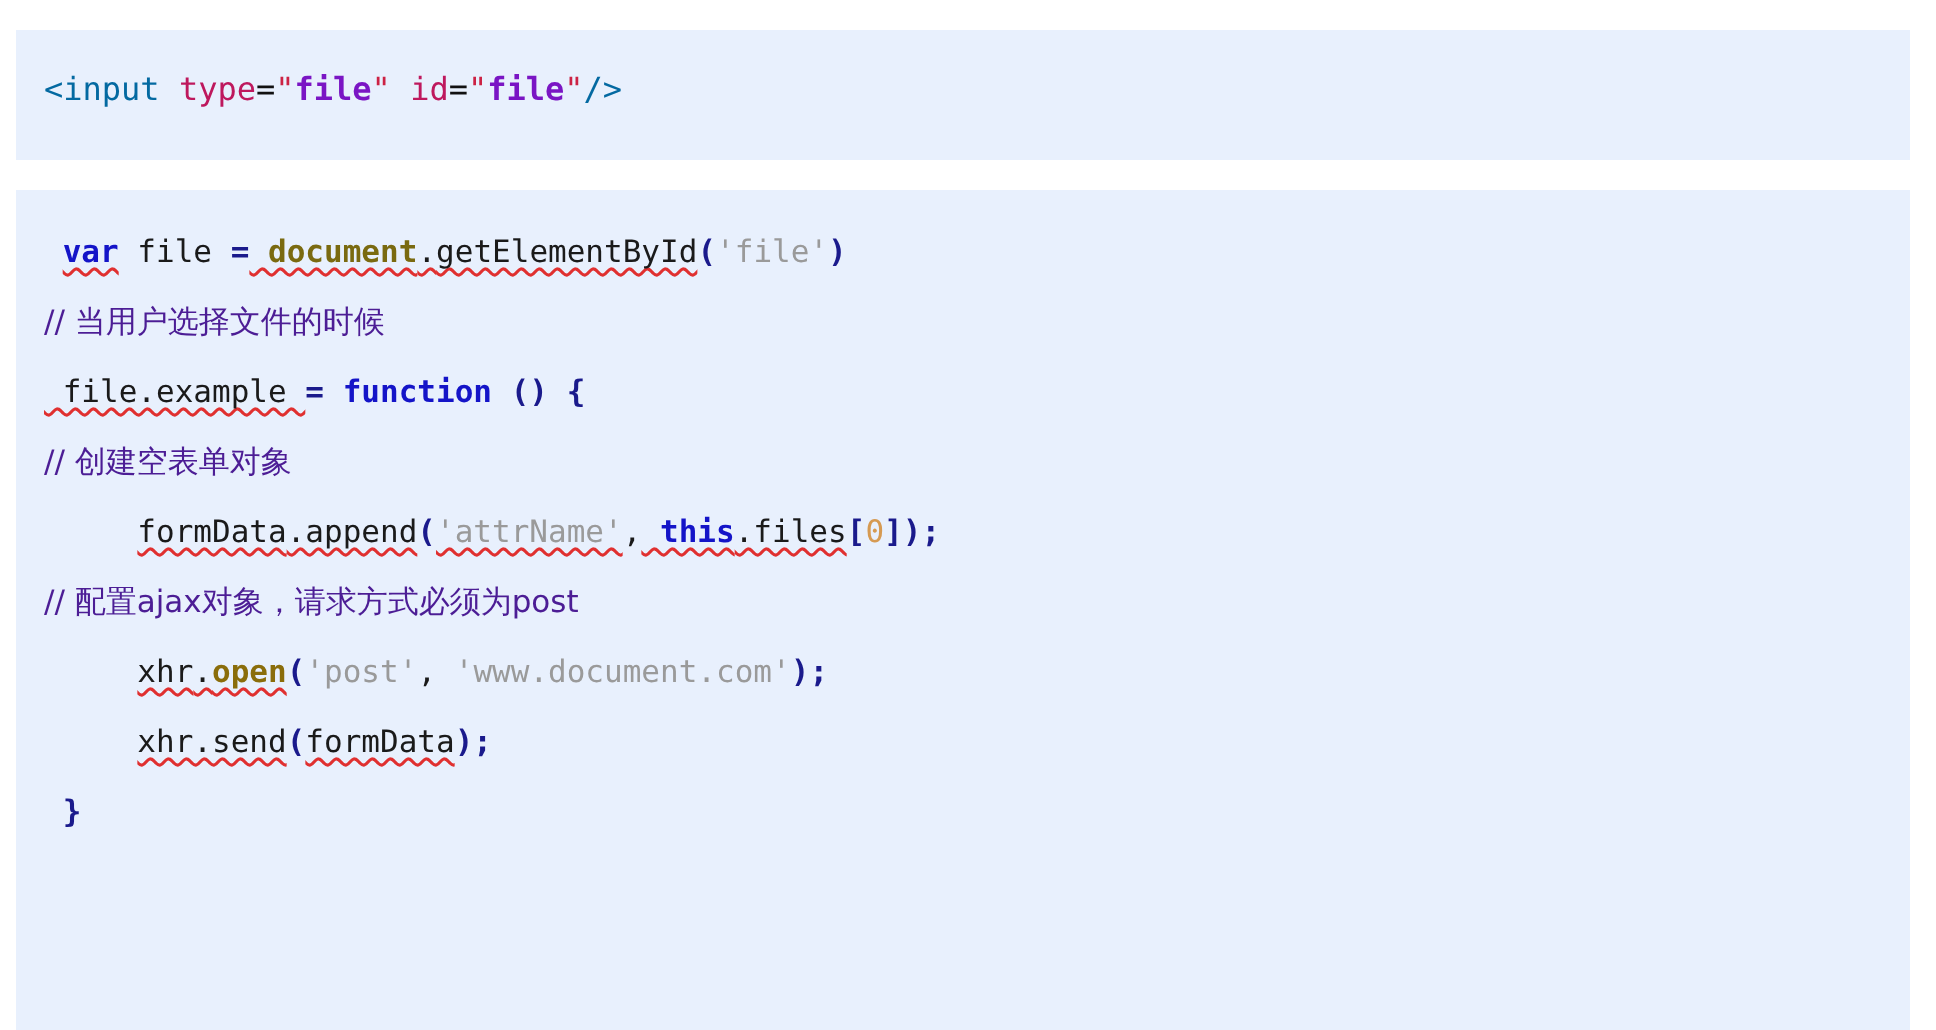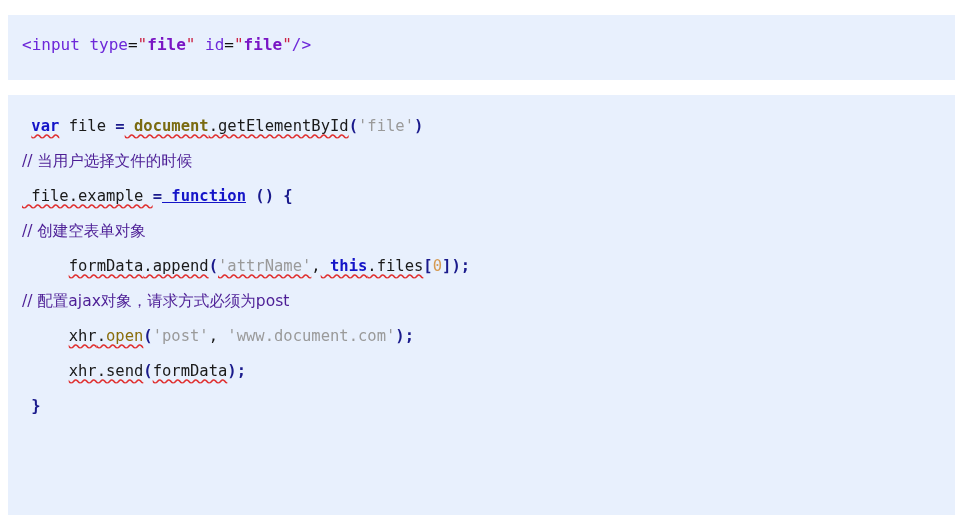--- a/index.html
+++ b/index.html
@@ -49,31 +49,31 @@
     color: #222222;
     letter-spacing: 0px;
   }
 
   #block-html .code-line {
     font-size: 16px;
     line-height: 24px;
   }
 
   
-  .t-tag      { color: #6d28d9; }
-  .t-attr     { color: #6d28d9; }
+  .t-tag      { color: #0369a1; }
+  .t-attr     { color: #be185d; }
   .t-plain    { color: #111111; }
   .t-quote    { color: #cc2244; }
   .t-attrval  { color: #7a15c4; font-weight: bold; }
-  .t-kw       { color: #1414c8; font-weight: bold; text-decoration: underline; }
+  .t-kw       { color: #1414c8; font-weight: bold; }
   .t-punc     { color: #1a1a8c; font-weight: bold; }
   .t-op       { color: #1a1a8c; font-weight: bold; }
   .t-ident    { color: #1a1a1a; }
   .t-global   { color: #7a6a10; font-weight: bold; }
-  .t-method   { color: #8a6d0b; font-weight: normal; }
+  .t-method   { color: #8a6d0b; font-weight: bold; }
   .t-string   { color: #9a9a9a; }
   .t-comment  { color: #4c1d95; }
   .t-number   { color: #d69a52; }
 
   
   .sq {
     text-decoration: underline wavy #e03030;
     text-decoration-skip-ink: none;
     text-underline-offset: 2px;
   }

